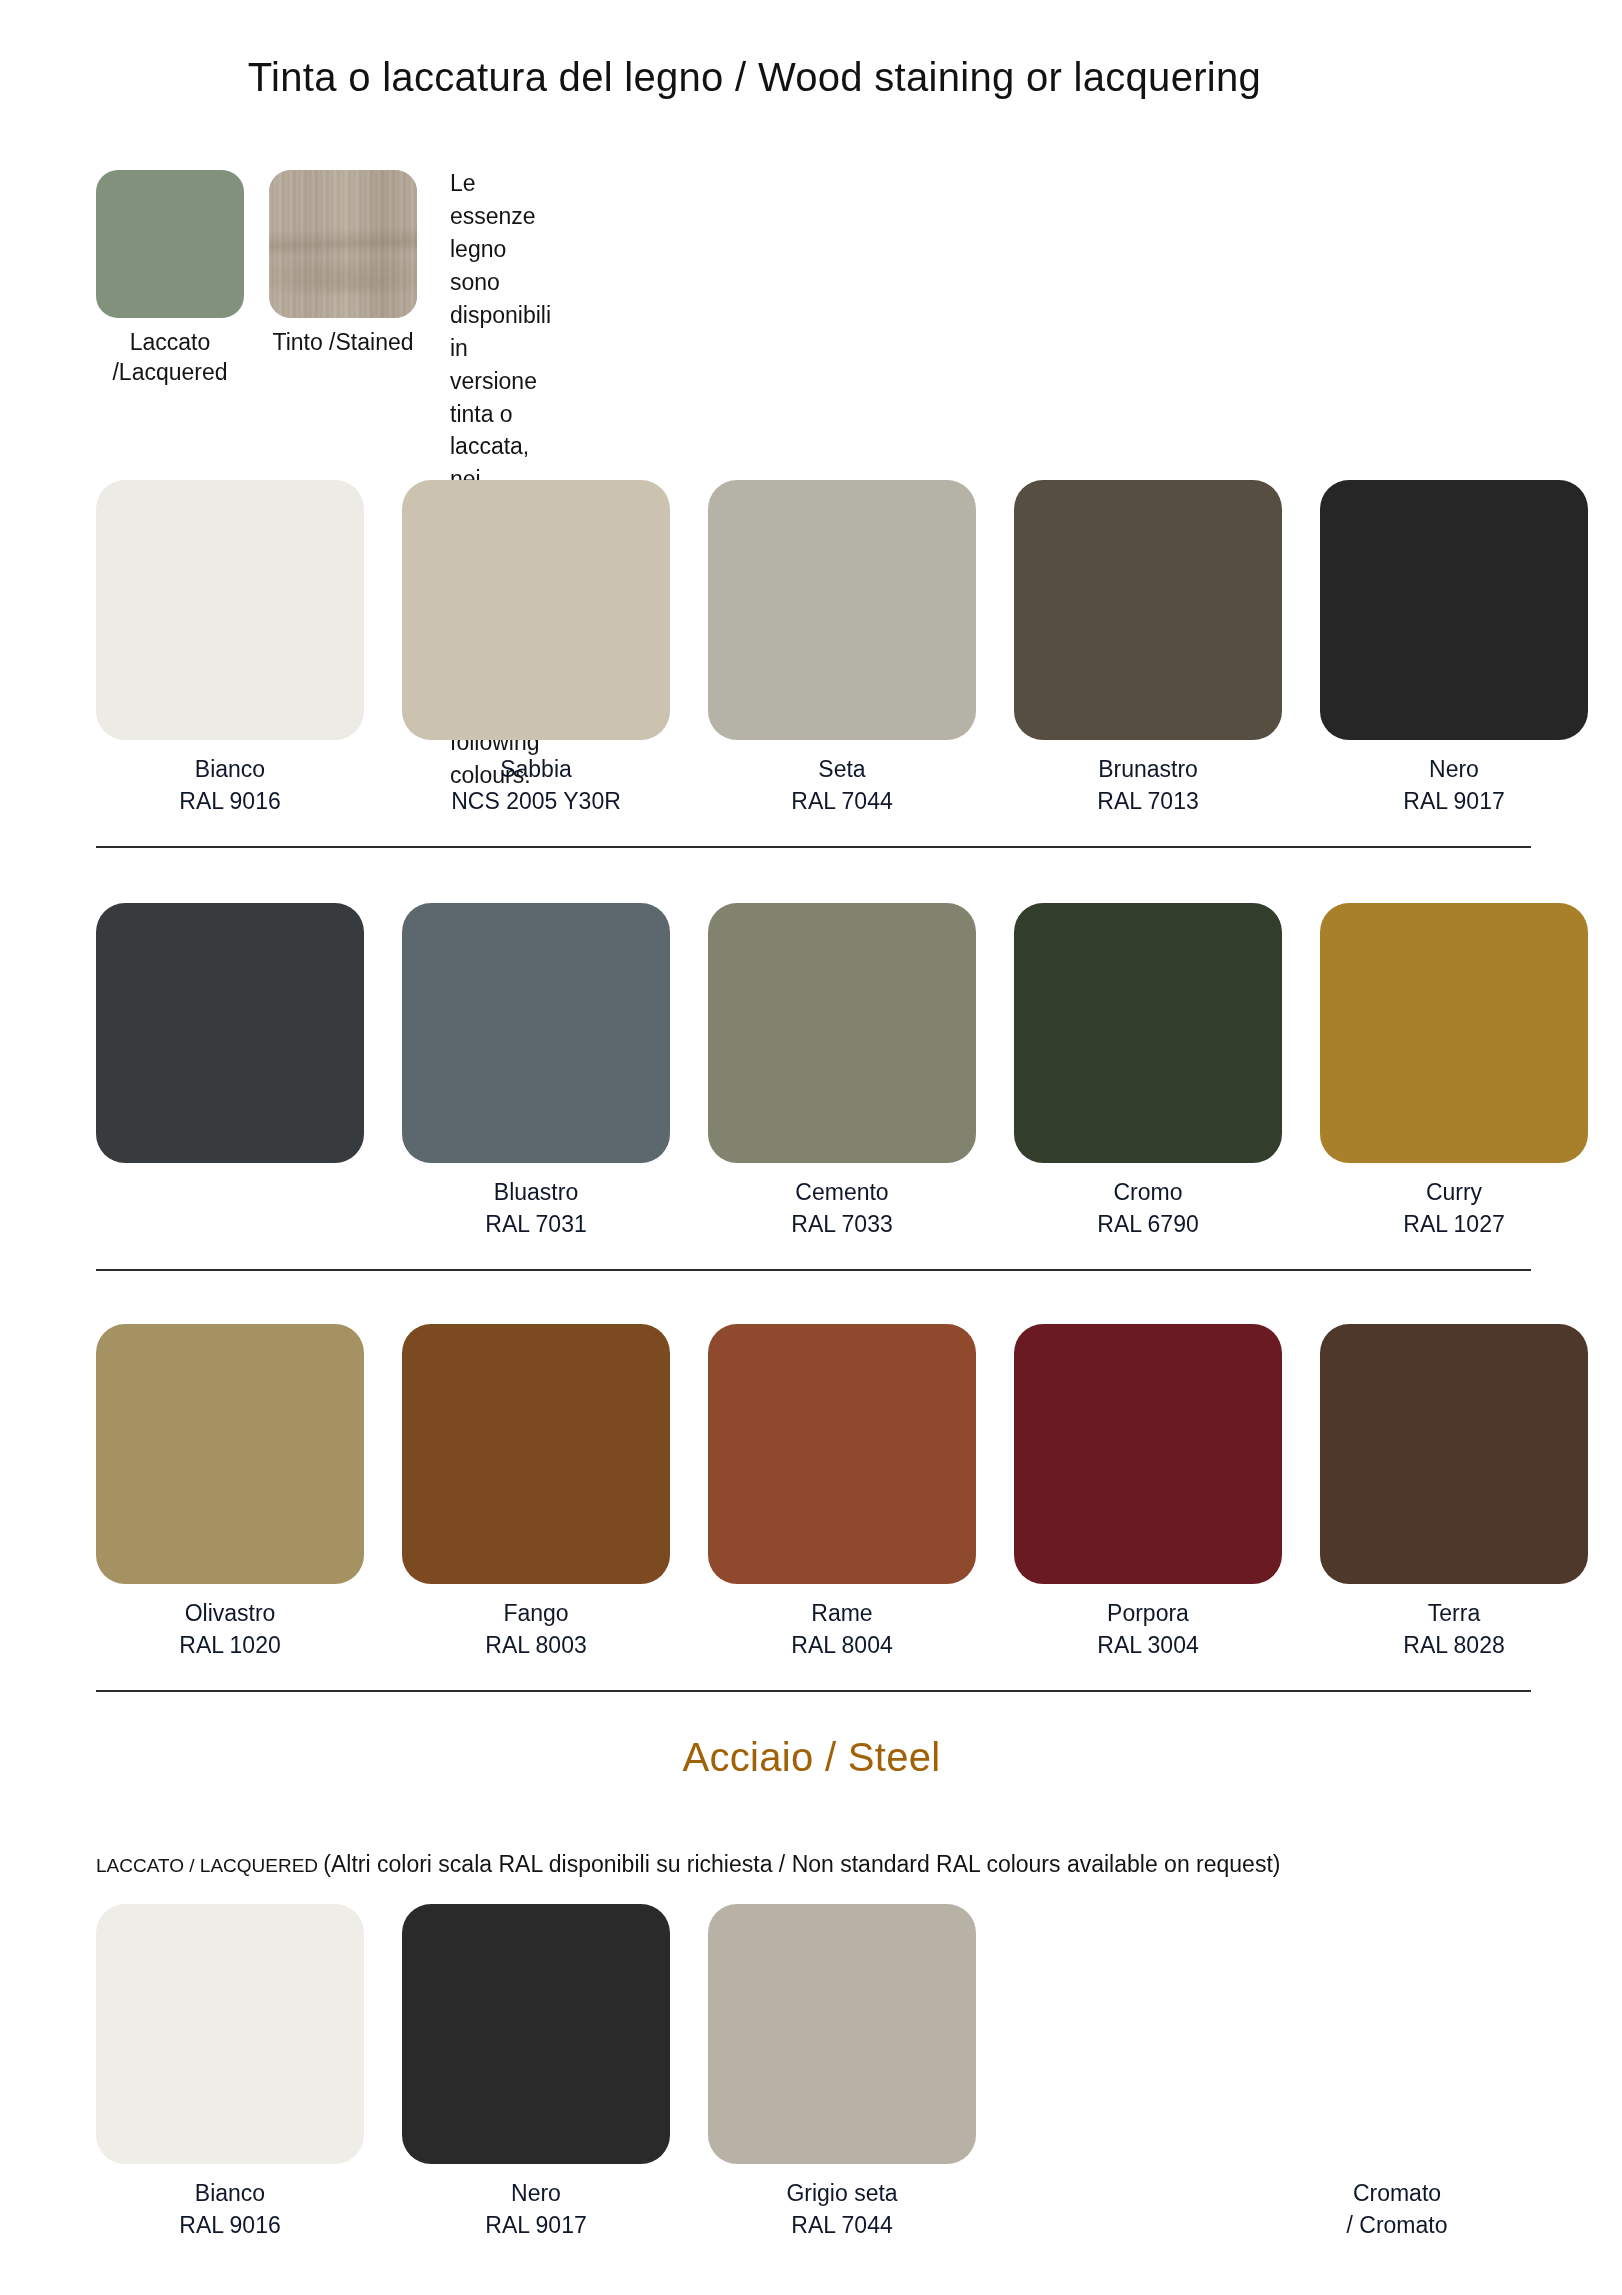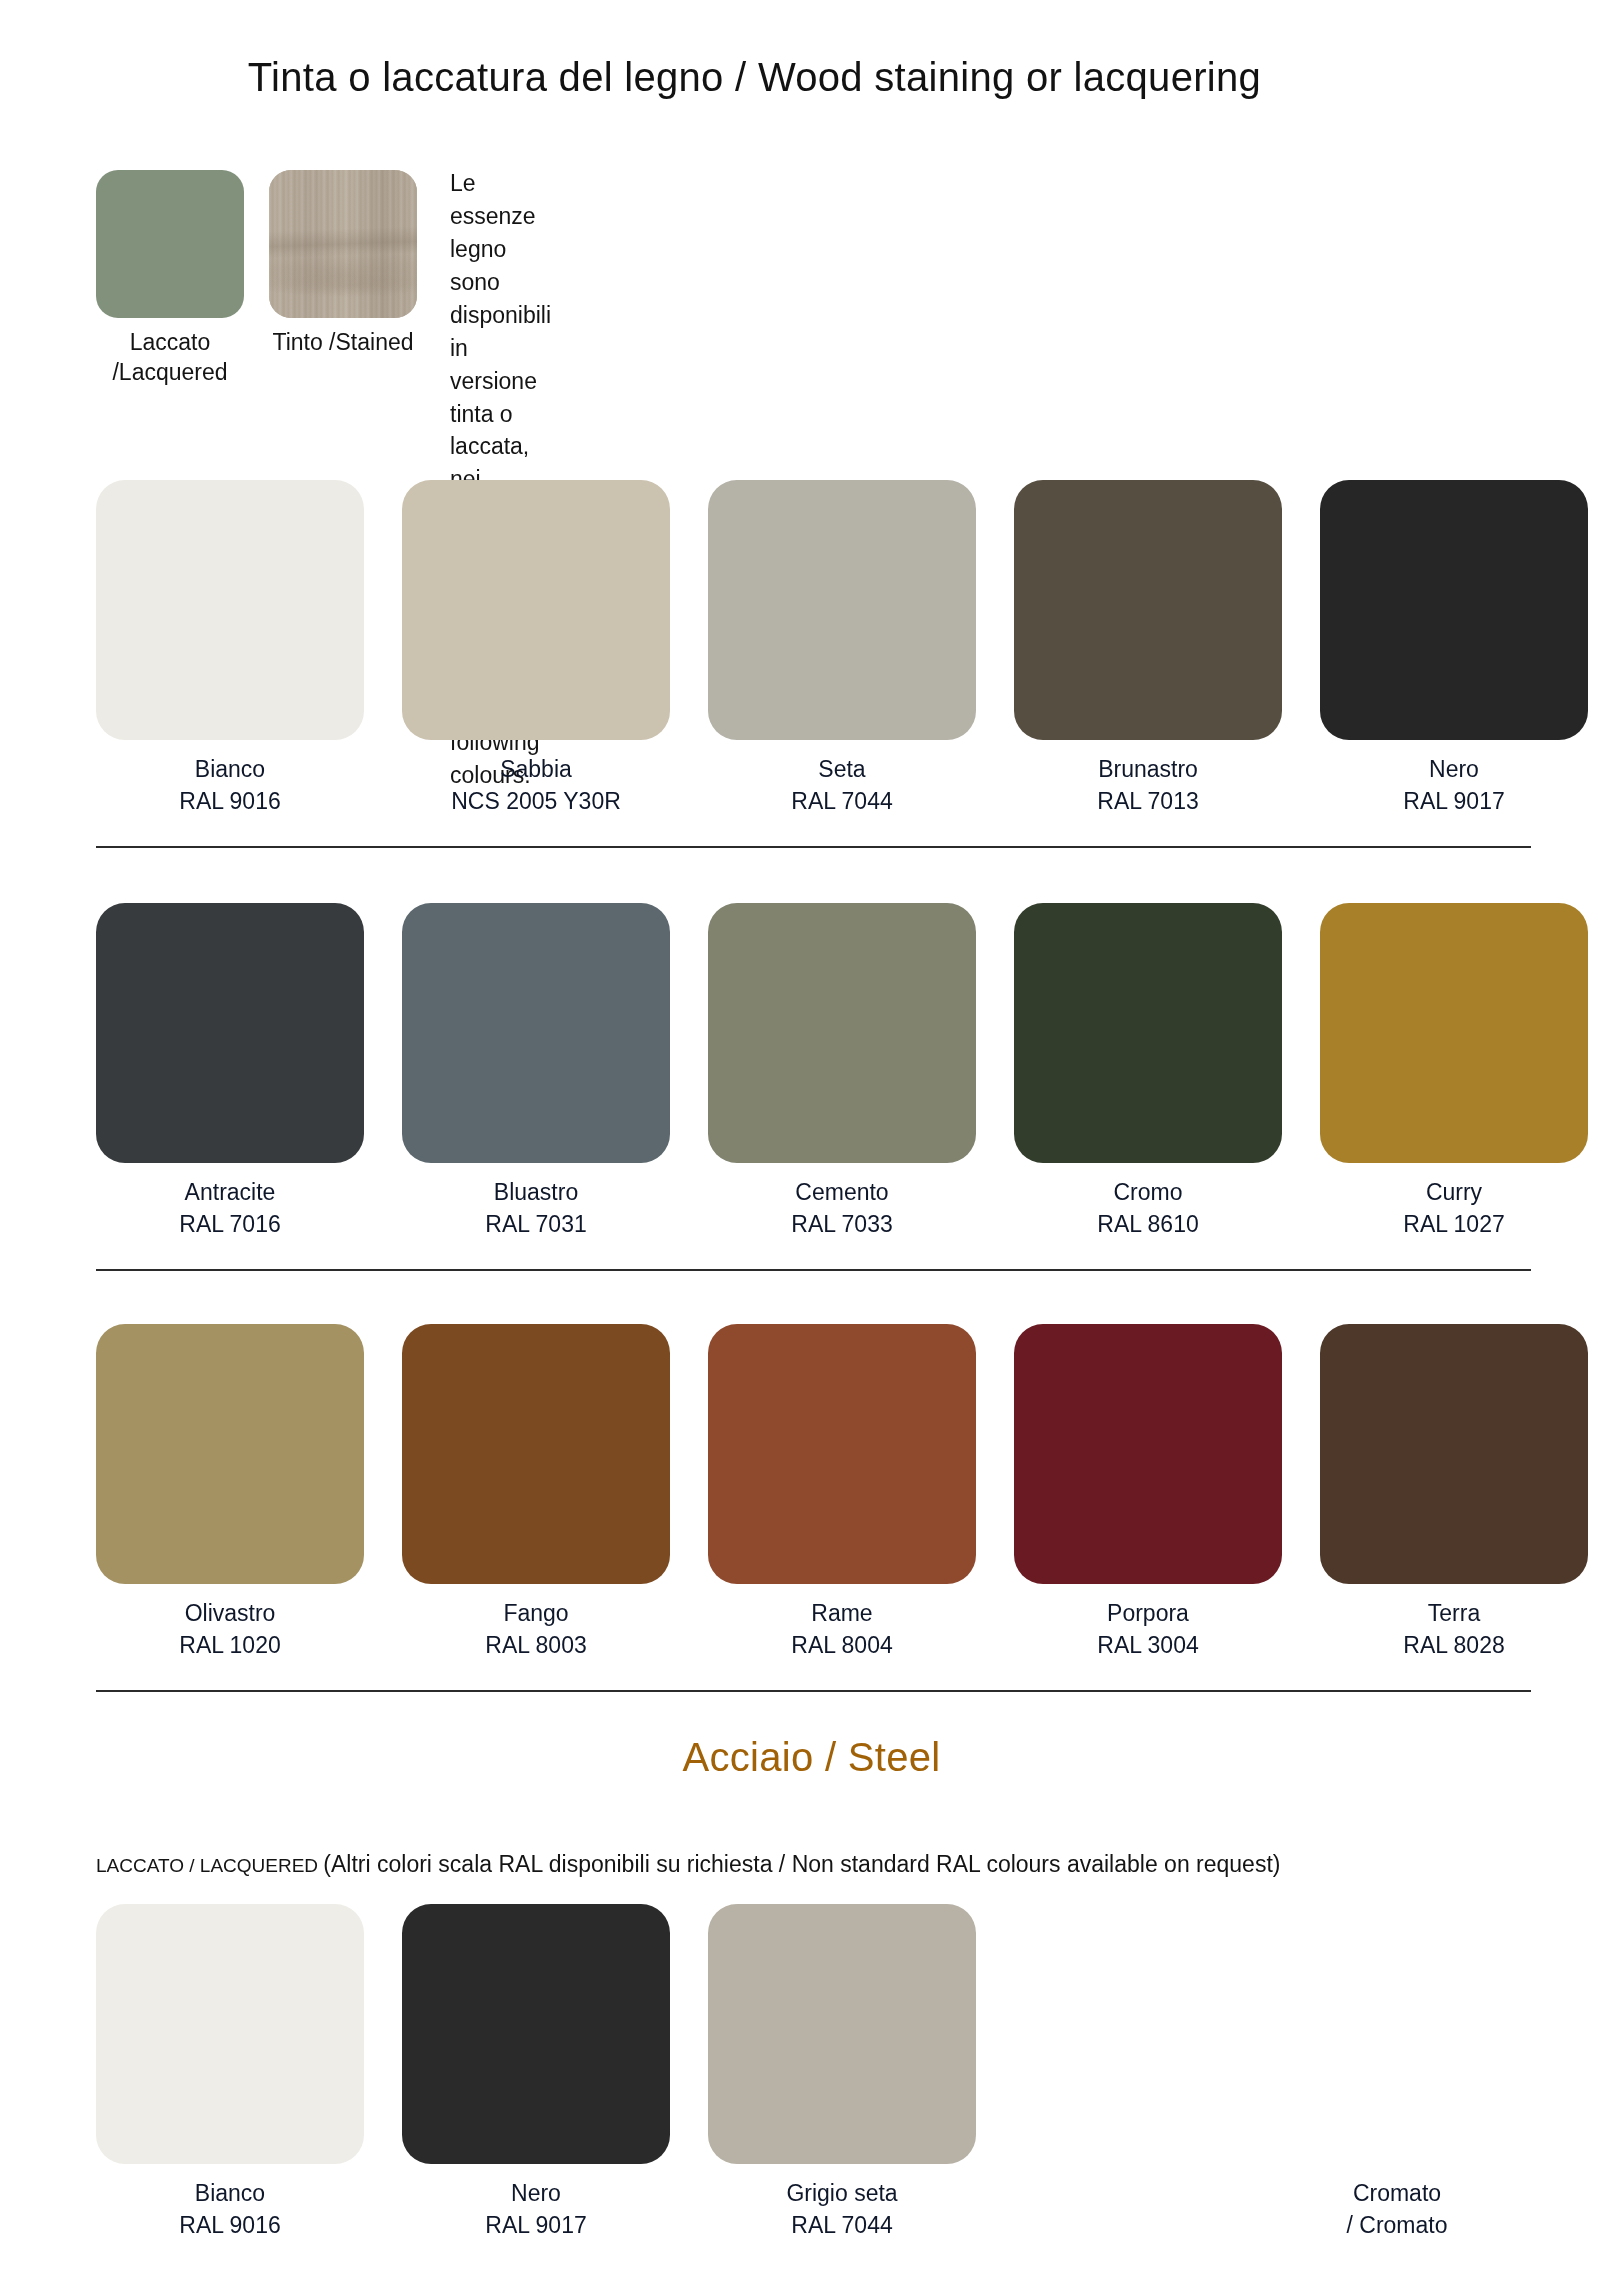--- a/index.html
+++ b/index.html
@@ -243,44 +243,40 @@
         <span class="code">RAL 9017</span>
       </div>
     </div>
   </div>
 
   <div class="divider" style="top:846px"></div>
 
   <div class="swatch-row" style="top:903px">
     <div class="swatch-cell">
       <div class="swatch-chip" style="background:#373B3E"></div>
-      <div class="swatch-label">
-        <span>Antracite</span>
-        <span class="code">RAL 7016</span>
-      </div>
     </div>
     <div class="swatch-cell">
       <div class="swatch-chip" style="background:#5C686E"></div>
       <div class="swatch-label">
         <span>Bluastro</span>
         <span class="code">RAL 7031</span>
       </div>
     </div>
     <div class="swatch-cell">
       <div class="swatch-chip" style="background:#81836F"></div>
       <div class="swatch-label">
         <span>Cemento</span>
         <span class="code">RAL 7033</span>
       </div>
     </div>
     <div class="swatch-cell">
       <div class="swatch-chip" style="background:#333D2C"></div>
       <div class="swatch-label">
         <span>Cromo</span>
-        <span class="code">RAL 8610</span>
+        <span class="code">RAL 6790</span>
       </div>
     </div>
     <div class="swatch-cell">
       <div class="swatch-chip" style="background:#A8802A"></div>
       <div class="swatch-label">
         <span>Curry</span>
         <span class="code">RAL 1027</span>
       </div>
     </div>
   </div>

